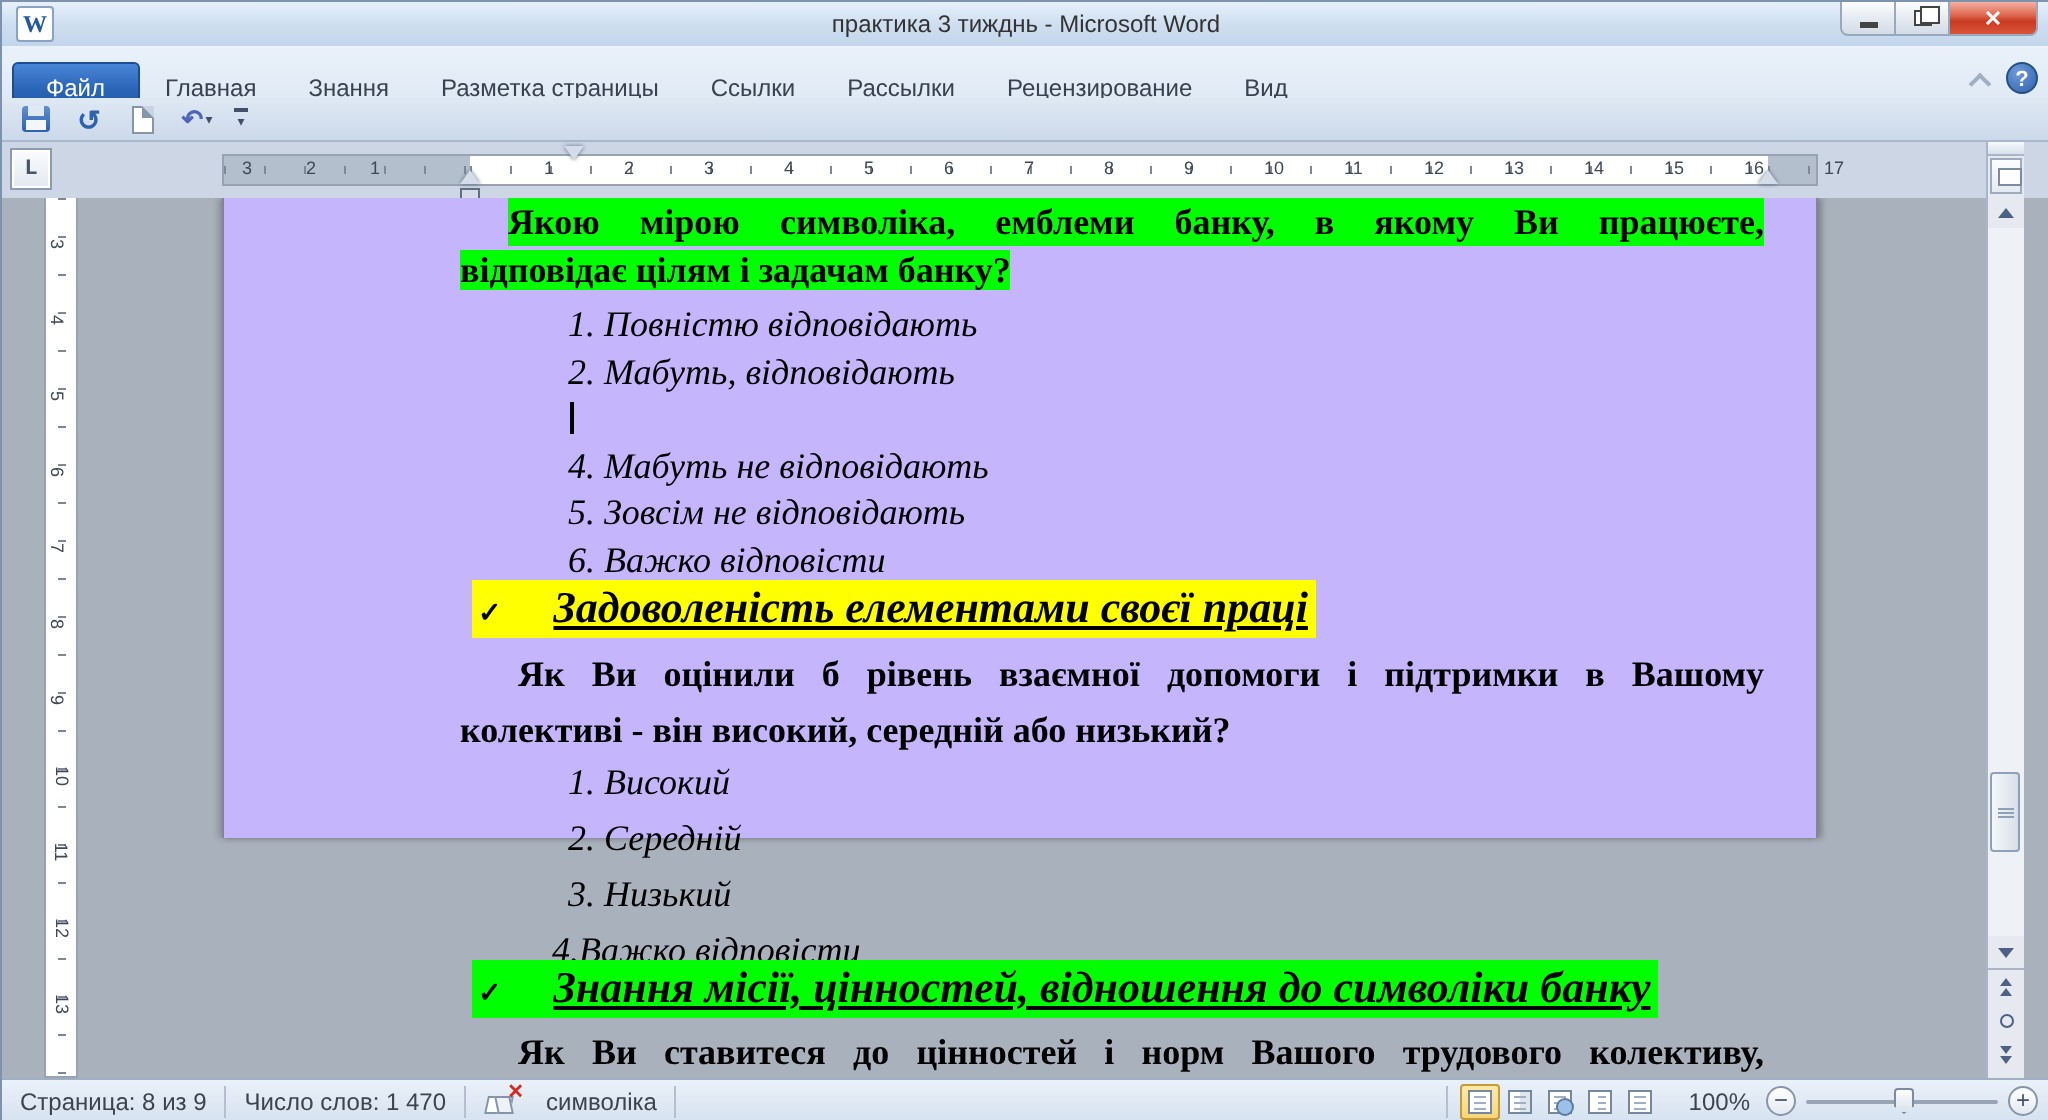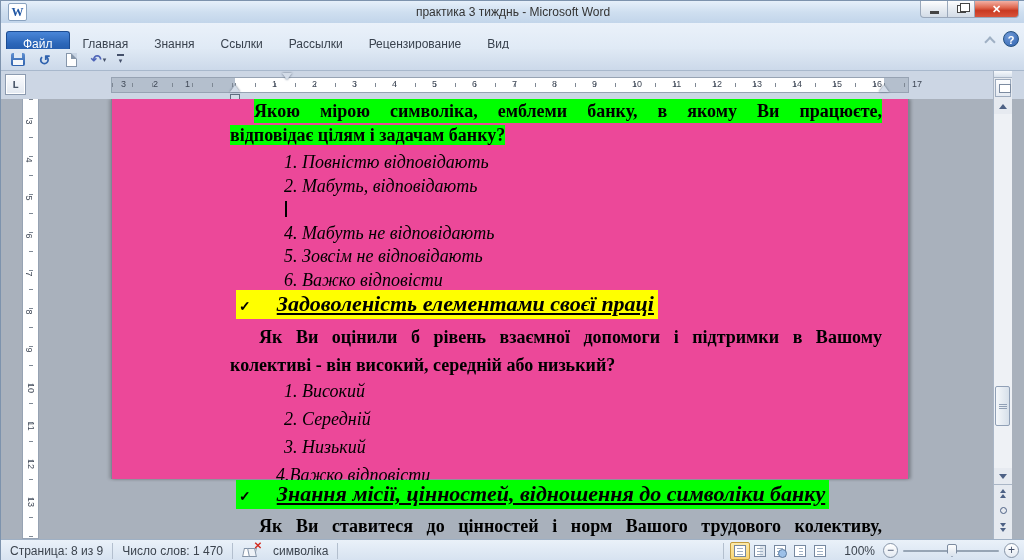--- a/index.html
+++ b/index.html
@@ -73,21 +73,21 @@
   .right-indent { position:absolute; left:767px; bottom:0; width:0; height:0;
     border-left:5px solid transparent; border-right:5px solid transparent; border-bottom:7px solid #d3dce8;
     filter:drop-shadow(0 0 1px #5f6e80); }
 
   
   .docarea { position:absolute; left:0; top:98px; width:1024px; height:440px; background:#a9b1bc; overflow:hidden; }
   .v-ruler { position:absolute; left:21px; top:0; width:17px; height:440px; background:#fff; border:1px solid #97a3b3; border-top:none; }
   .v-ticks { position:absolute; left:6px; top:0; width:4px; height:100%;
     background-image:repeating-linear-gradient(to bottom,#7e8894 0 1px,transparent 1px 19px); }
   .vnum { position:absolute; left:3px; font-size:9px; color:#3f4856; transform:rotate(90deg); }
-  .page { position:absolute; left:110px; top:0; width:798px; height:380px; background:#ec4899;
+  .page { position:absolute; left:110px; top:0; width:798px; height:320px; background:#c4b5fd;
     border-left:1px solid #7f8794; border-right:1px solid #7f8794; box-shadow:2px 0 3px rgba(0,0,0,.25), -2px 0 3px rgba(0,0,0,.18); }
   .doc { font-family:"Liberation Serif",serif; font-size:18px; color:#000; }
   .abs { position:absolute; }
   .jlast { text-align:justify; text-align-last:justify; }
   .b { font-weight:bold; } .i { font-style:italic; }
   .hl-g { background:#00ff00; } .hl-y { background:#ffff00; }
   .h1l1 { left:142px; top:0; width:628px; line-height:24px; }
   .h1l2 { left:118px; top:24px; line-height:24px; }
   .list1 { left:172px; top:52px; list-style:none; }
   .list1 li { line-height:23.6px; }
@@ -166,20 +166,21 @@
       <div class="wbtn close">
           <span>✕</span>
         </div>
     </div>
   </div>
 
   <div class="tabrow">
     <div class="tab file">Файл</div>
     <div class="tab">Главная</div>
     <div class="tab">Знання</div>
+    <div class="tab">Разметка страницы</div>
     <div class="tab">Ссылки</div>
     <div class="tab">Рассылки</div>
     <div class="tab">Рецензирование</div>
     <div class="tab">Вид</div>
     <div class="tabrow-right">
       <div class="chev-up"></div>
       <div class="help-btn">?</div>
     </div>
   </div>
 

